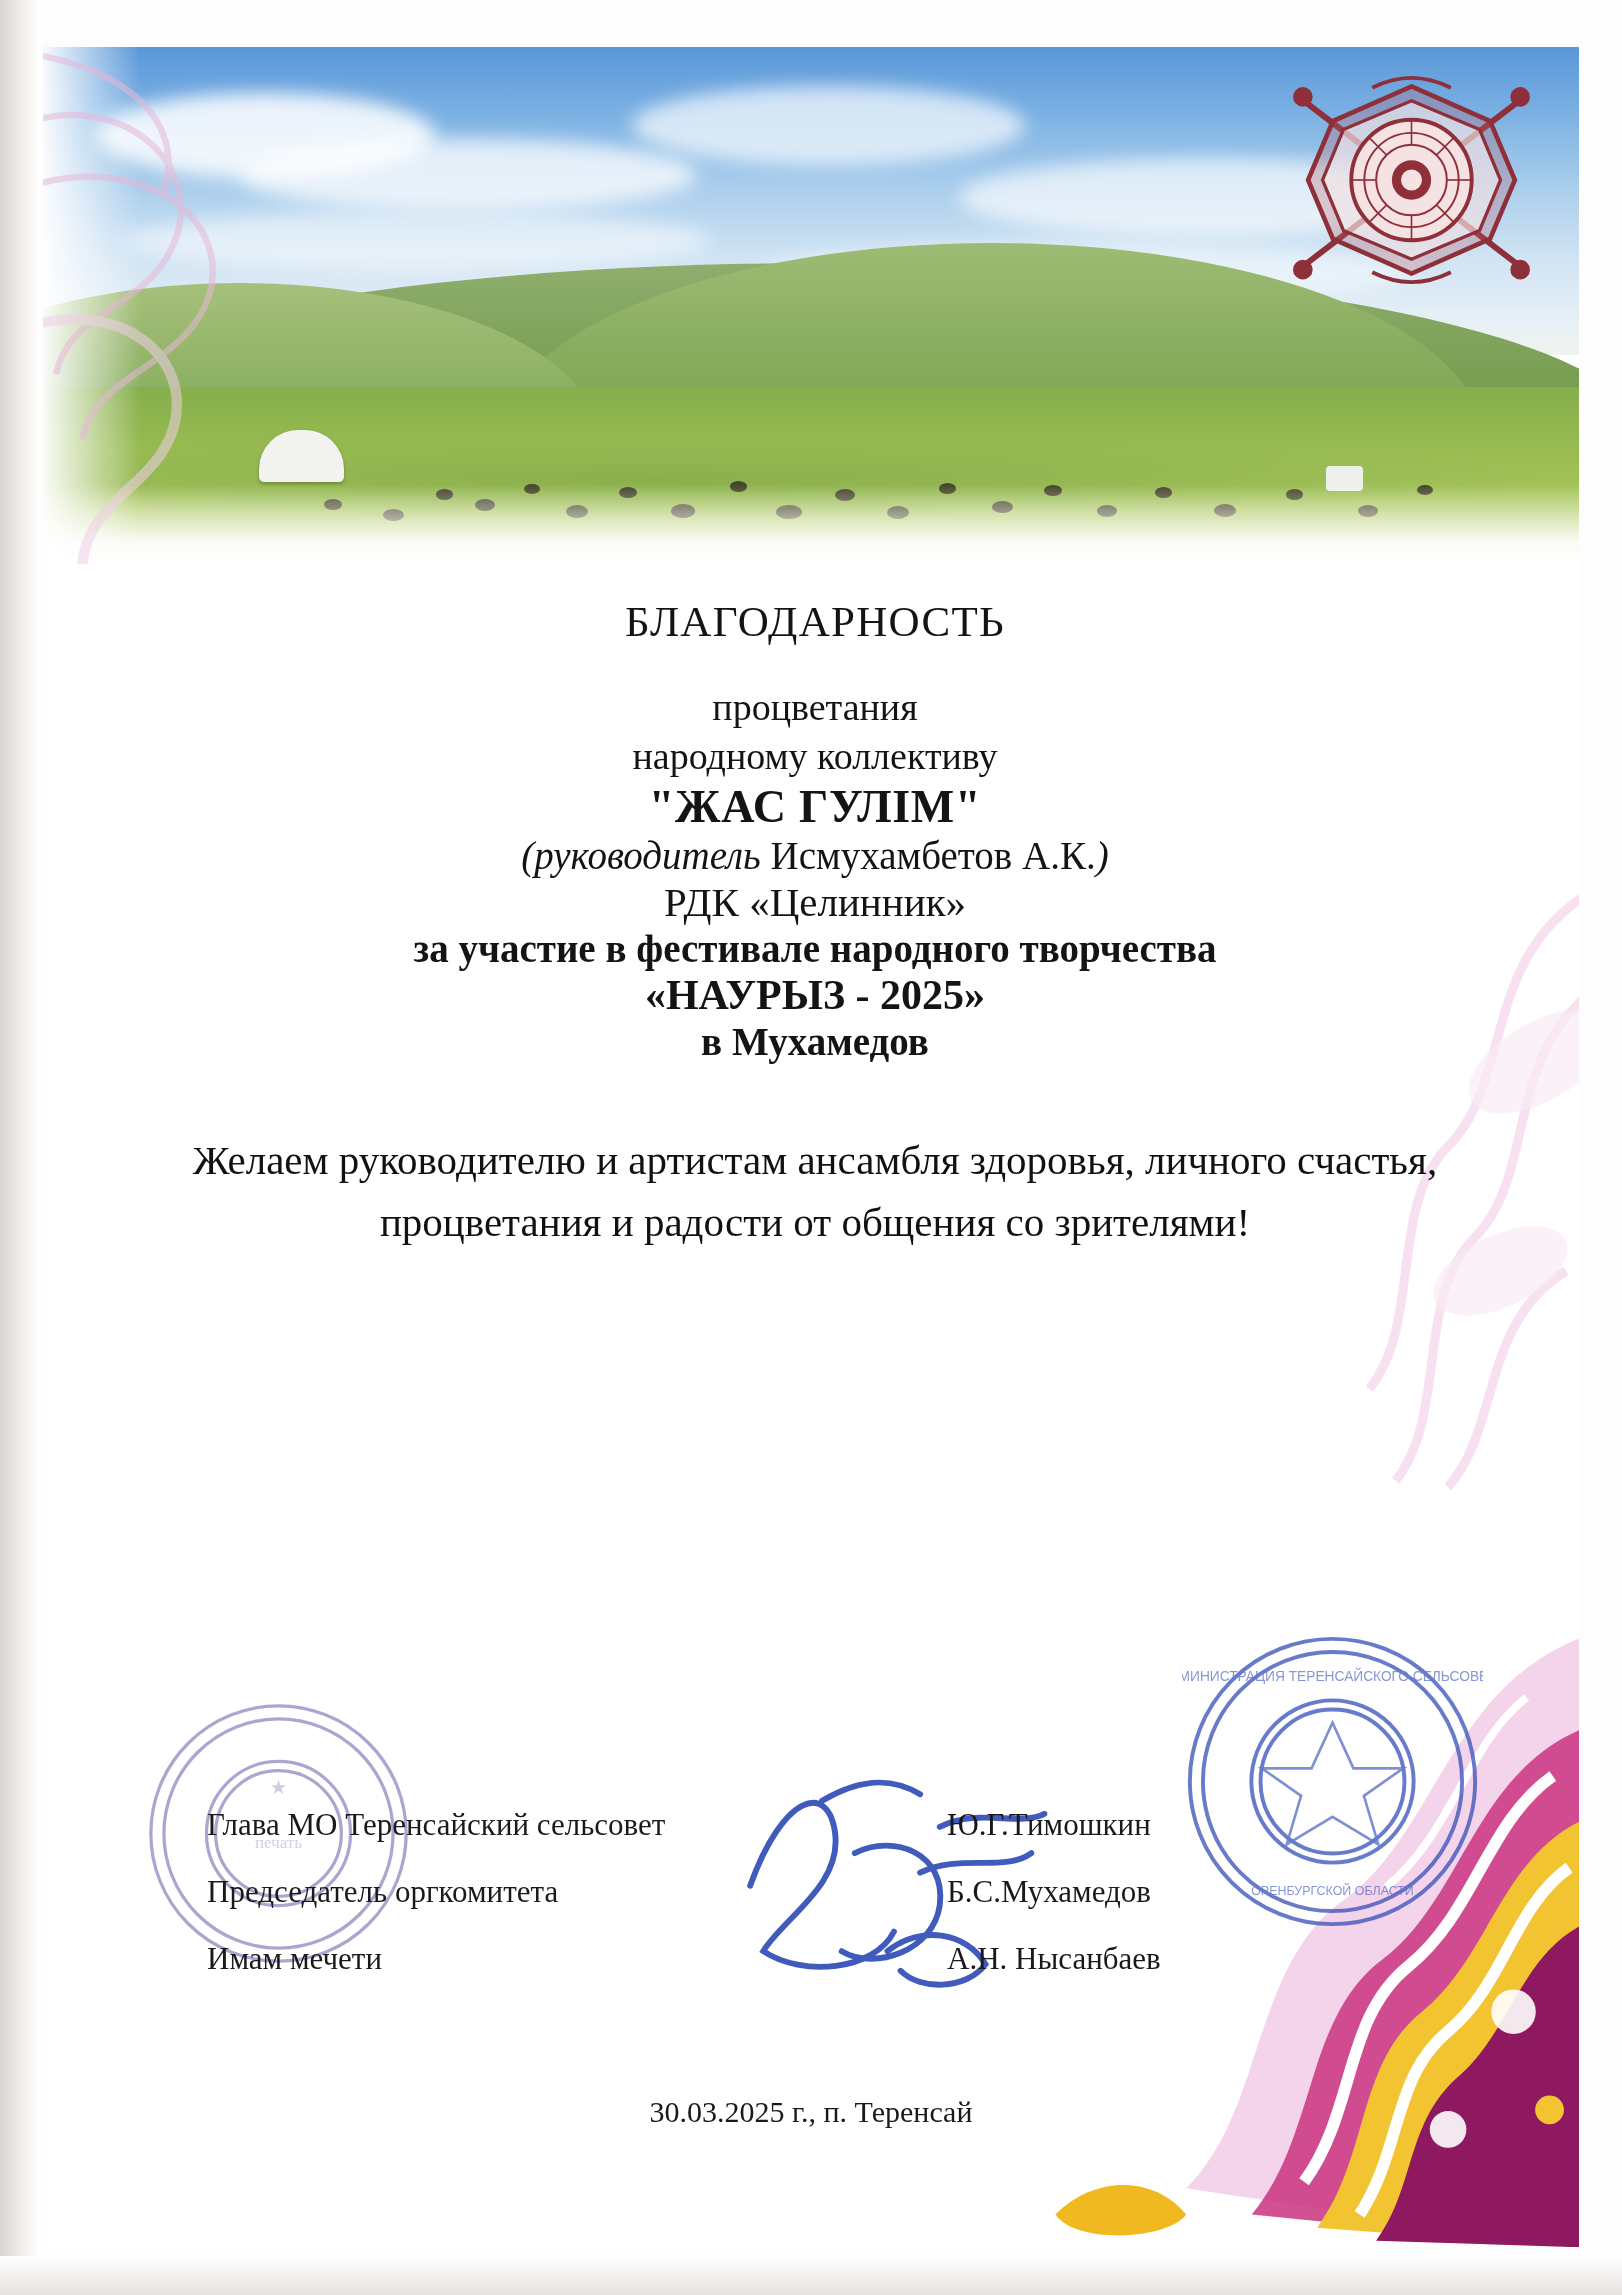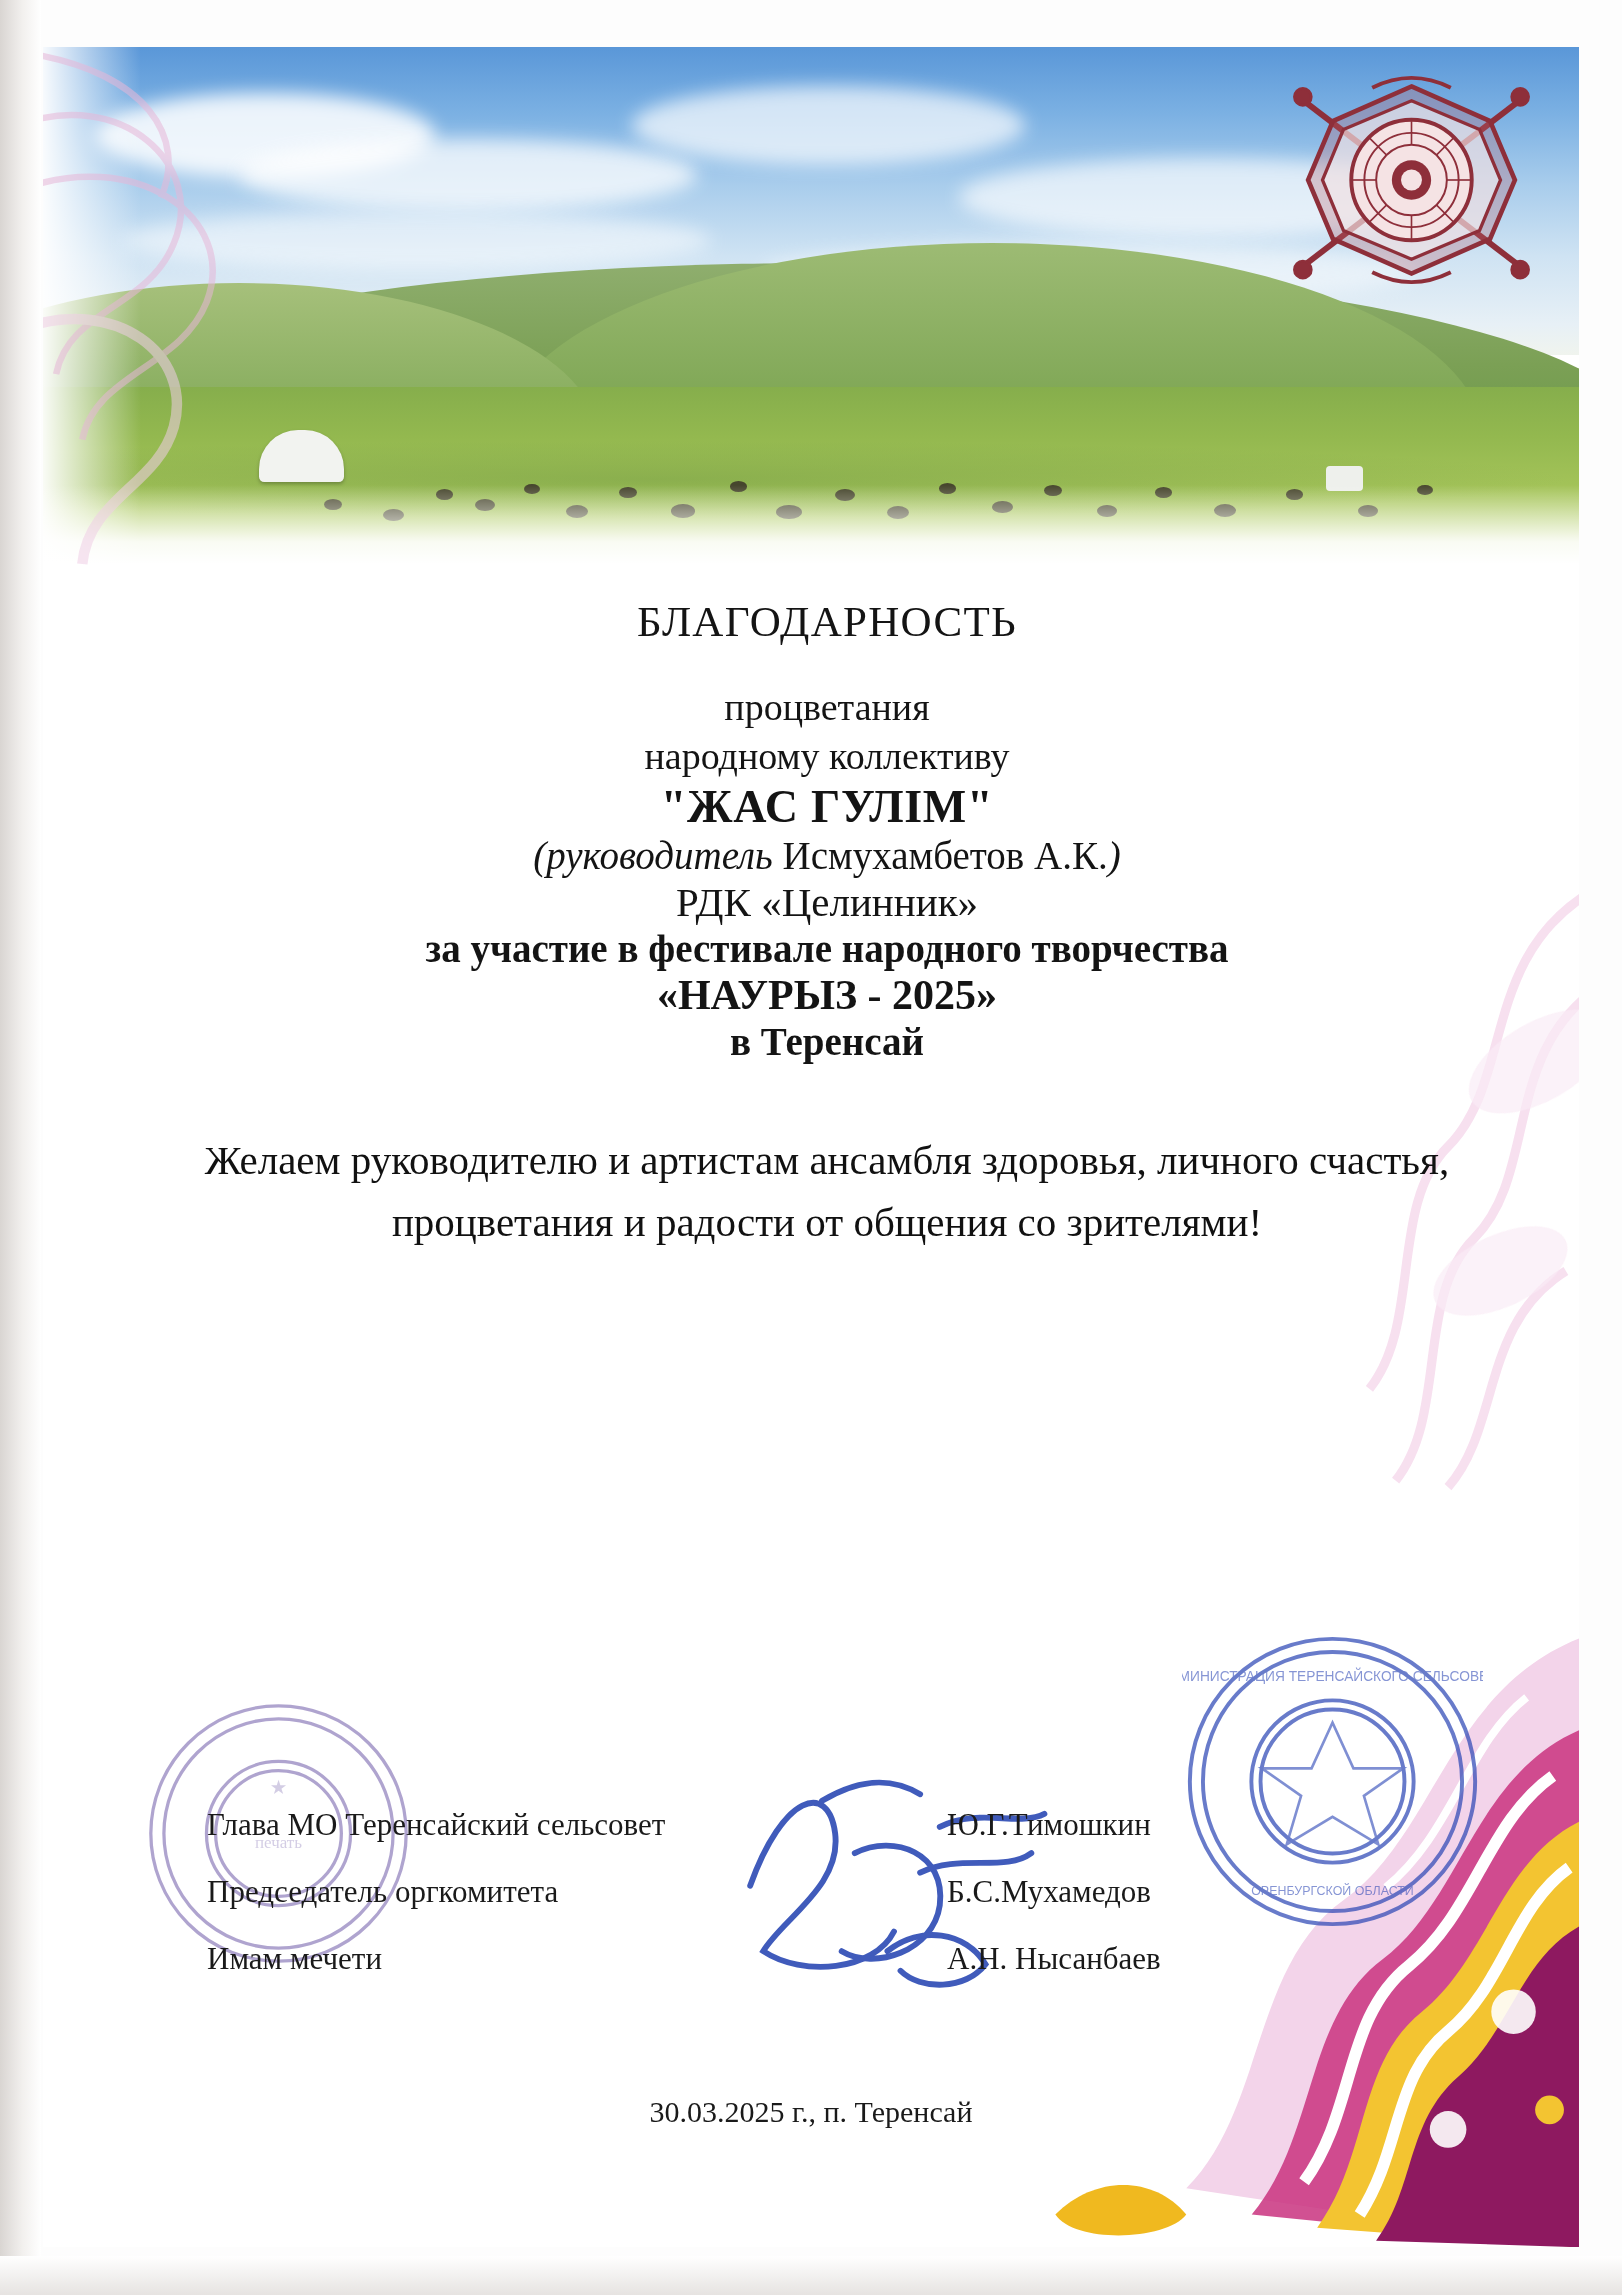--- a/index.html
+++ b/index.html
@@ -163,21 +163,21 @@
   .ornament-bottom {
     position: absolute;
     right: 0; bottom: 0;
     width: 720px; height: 687px;
     pointer-events: none;
   }
 
   
   .body-text {
     position: absolute;
-    left: 16px;
+    left: 4px;
     top: 550px;
     width: 1536px;
     text-align: center;
     color: #141414;
   }
   .title {
     font-size: 43px;
     letter-spacing: 1.3px;
     margin-bottom: 37px;
   }
@@ -416,21 +416,21 @@
       <div class="line">процветания</div>
       <div class="line">народному коллективу</div>
       <div class="name-big">"ЖАС ГУЛІМ"</div>
       <div class="leader">
         <span class="line-italic">(</span><i>руководитель</i>
         <span>Исмухамбетов А.К.</span><span class="line-italic">)</span>
       </div>
       <div class="rdk">РДК «Целинник»</div>
       <div class="fest">за участие в фестивале народного творчества</div>
       <div class="nauryz">«НАУРЫЗ - 2025»</div>
-      <div class="place">в Теренсай</div>
+      <div class="place">в Мухамедов</div>
 
       <div class="para-gap"></div>
       <div class="para-gap"></div>
 
       <div class="para-gap"></div>
       <div class="paragraph">Желаем руководителю и артистам ансамбля здоровья, личного счастья, процветания и радости от общения со зрителями!</div>
     </div>
 
     <div class="stamp-left">
       <svg viewBox="0 0 420 420" xmlns="http://www.w3.org/2000/svg">

